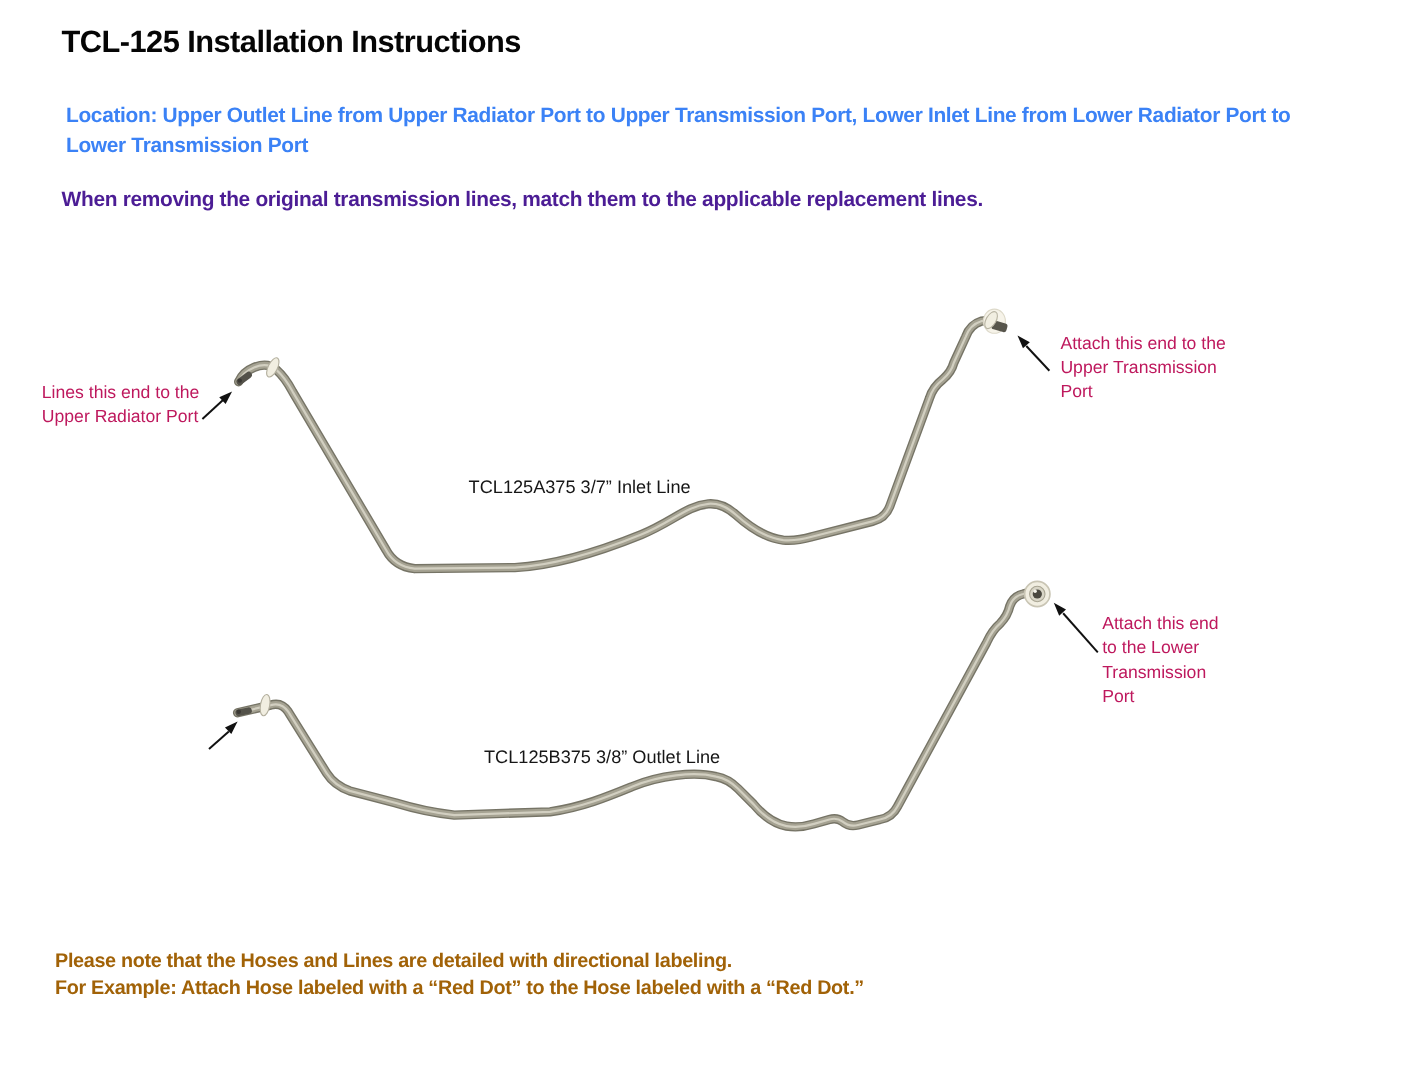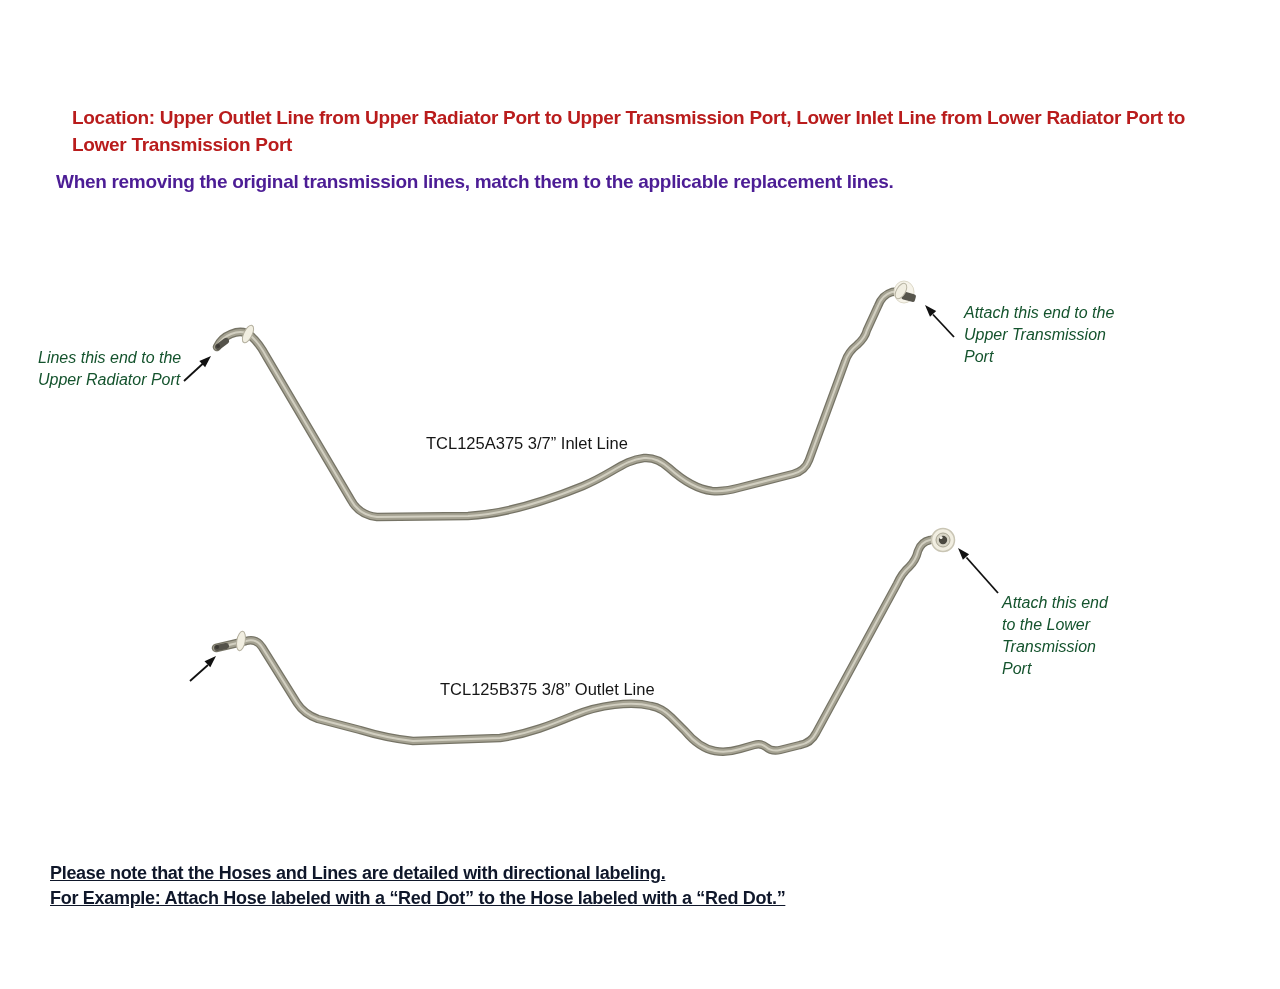--- a/index.html
+++ b/index.html
@@ -4,50 +4,51 @@
 <style>
   html,body { margin:0; padding:0; background:#ffffff; }
   body { width:1280px; height:989px; font-family:"Liberation Sans", sans-serif; color:#000; }
   .page { position:relative; width:1280px; height:989px; background:#fff; overflow:hidden; }
 
   .title {
     position:absolute; left:56px; top:22px; margin:0;
     font-size:28px; font-weight:700; letter-spacing:-0.5px; color:#050505;
   }
   .location {
-    position:absolute; left:56px; top:88px; width:1172px; margin:16px;
-    font-size:19px; font-weight:700; line-height:27px; letter-spacing:-0.3px; color:#b91c1c;
+    position:absolute; left:56px; top:88px; width:1172px; margin:4px;
+    font-size:19px; font-weight:700; line-height:27px; letter-spacing:-0.3px; color:#3b82f6;
   }
   .removal {
     position:absolute; left:56px; top:171px; margin:0;
     font-size:19px; font-weight:700; letter-spacing:-0.3px; color:#4c1d95;
   }
 
   svg.art { position:absolute; left:0; top:0; width:1280px; height:989px; }
 
   .t-out  { fill:none; stroke-width:8.5; stroke-linecap:round; stroke-linejoin:round; }
   .t-body { fill:none; stroke-width:6;   stroke-linecap:round; stroke-linejoin:round; }
   .t-hi   { fill:none; stroke-width:2;   stroke-linecap:round; stroke-linejoin:round; opacity:0.85; }
   .arrow-shaft { stroke-width:1.8; fill:none; }
 
   .callout {
-    position:absolute; font-size:16px; line-height:22px; color:#14532d;font-style:italic;
+    position:absolute; font-size:16px; line-height:22px; color:#be185d;
   }
   .part-label {
     position:absolute; font-size:16.5px; color:#161616; white-space:nowrap;
   }
 
   .footer { position:absolute; left:50px; top:861px; }
-  .footer p { margin:0; font-size:18px; font-weight:700; line-height:25px; letter-spacing:-0.3px; color:#0f172a;text-decoration:underline; }
+  .footer p { margin:0; font-size:18px; font-weight:700; line-height:25px; letter-spacing:-0.3px; color:#a16207; }
 </style>
 </head>
 <body>
 
 <div class="page">
 
+  <h1 class="title">TCL-125 Installation Instructions</h1>
   <p class="location">Location: Upper Outlet Line from Upper Radiator Port to Upper Transmission Port, Lower Inlet Line from Lower Radiator Port to Lower Transmission Port</p>
   <p class="removal">When removing the original transmission lines, match them to the applicable replacement lines.</p>
 
   <svg class="art" viewBox="0 0 1280 989">
 
     <g>
       <path class="t-out" d="M 217 347 Q 221 338 231 334 Q 243 329 251 336 Q 259 343 266 356 L 351 500 Q 359 515 377 517 L 468 516 C 505 514 546 501 583 486 C 612 474 624 460 644 458 Q 657 457 669 468 C 679 477 695 489 712 491 Q 724 492 738 488 L 793 474 Q 805 471 809 460 L 845 362 Q 848 352 857 345 Q 865 338 867 330 L 878 306 Q 882 295 892 292 L 901 291" stroke="#767466"></path>
       <path class="t-body" d="M 217 347 Q 221 338 231 334 Q 243 329 251 336 Q 259 343 266 356 L 351 500 Q 359 515 377 517 L 468 516 C 505 514 546 501 583 486 C 612 474 624 460 644 458 Q 657 457 669 468 C 679 477 695 489 712 491 Q 724 492 738 488 L 793 474 Q 805 471 809 460 L 845 362 Q 848 352 857 345 Q 865 338 867 330 L 878 306 Q 882 295 892 292 L 901 291" stroke="#a5a292"></path>
       <path class="t-hi" d="M 217 347 Q 221 338 231 334 Q 243 329 251 336 Q 259 343 266 356 L 351 500 Q 359 515 377 517 L 468 516 C 505 514 546 501 583 486 C 612 474 624 460 644 458 Q 657 457 669 468 C 679 477 695 489 712 491 Q 724 492 738 488 L 793 474 Q 805 471 809 460 L 845 362 Q 848 352 857 345 Q 865 338 867 330 L 878 306 Q 882 295 892 292 L 901 291" stroke="#d9d7c9"></path>
     </g>
@@ -101,21 +102,21 @@
     </g>
   </svg>
 
   <div class="callout" style="left:38px; top:347px; width:170px;">Lines this end to the Upper Radiator Port</div>
 
   <div class="callout" style="left:964px; top:302px; width:172px;">Attach this end to the Upper Transmission Port</div>
 
   <div class="part-label" style="left:426px; top:434px;">TCL125A375 3/7” Inlet Line</div>
 
 
-  <div class="callout" style="left:1002px; top:557px; width:120px;margin-top:35px;">Attach this end to the Lower Transmission Port</div>
+  <div class="callout" style="left:1002px; top:557px; width:120px;">Attach this end to the Lower Transmission Port</div>
 
   <div class="part-label" style="left:440px; top:680px;">TCL125B375 3/8” Outlet Line</div>
 
   <div class="footer">
     <p>Please note that the Hoses and Lines are detailed with directional labeling.</p>
     <p>For Example: Attach Hose labeled with a “Red Dot” to the Hose labeled with a “Red Dot.”</p>
   </div>
 
 </div>
 

